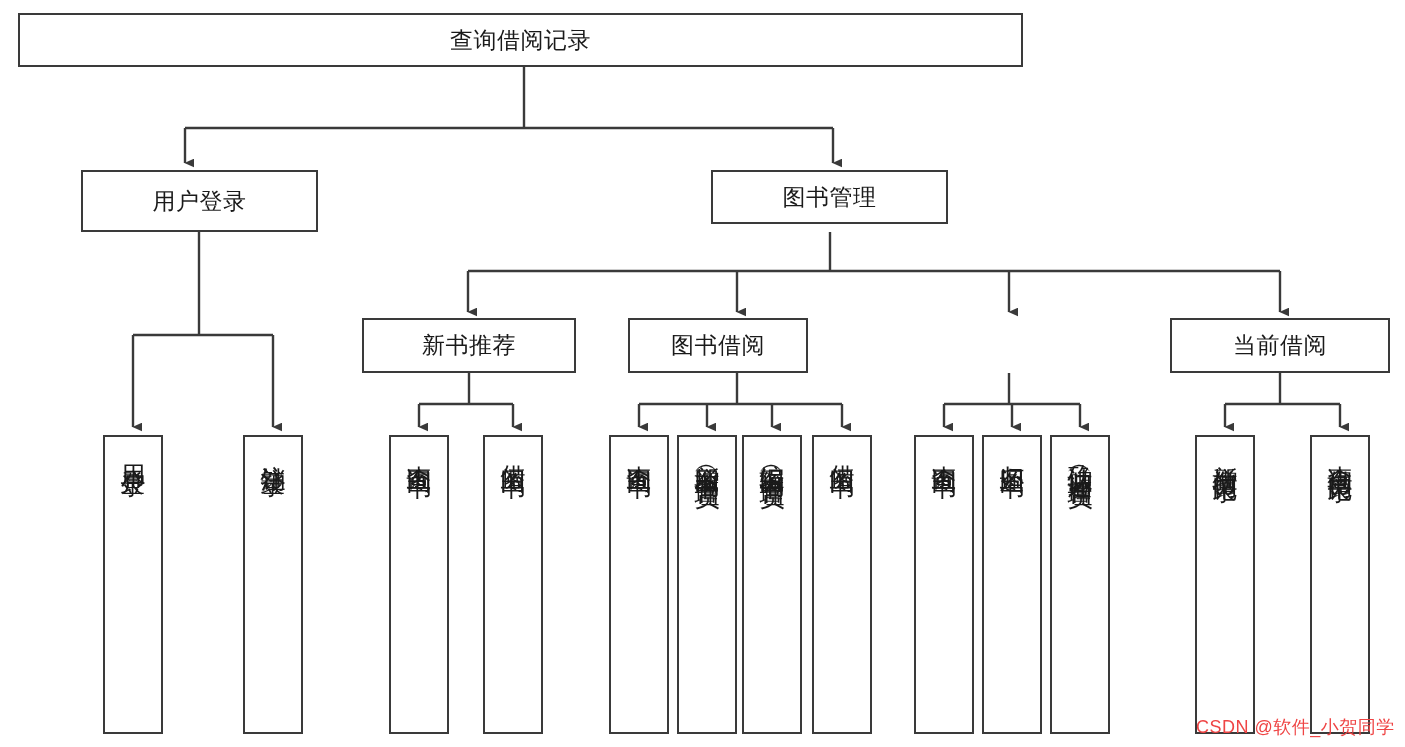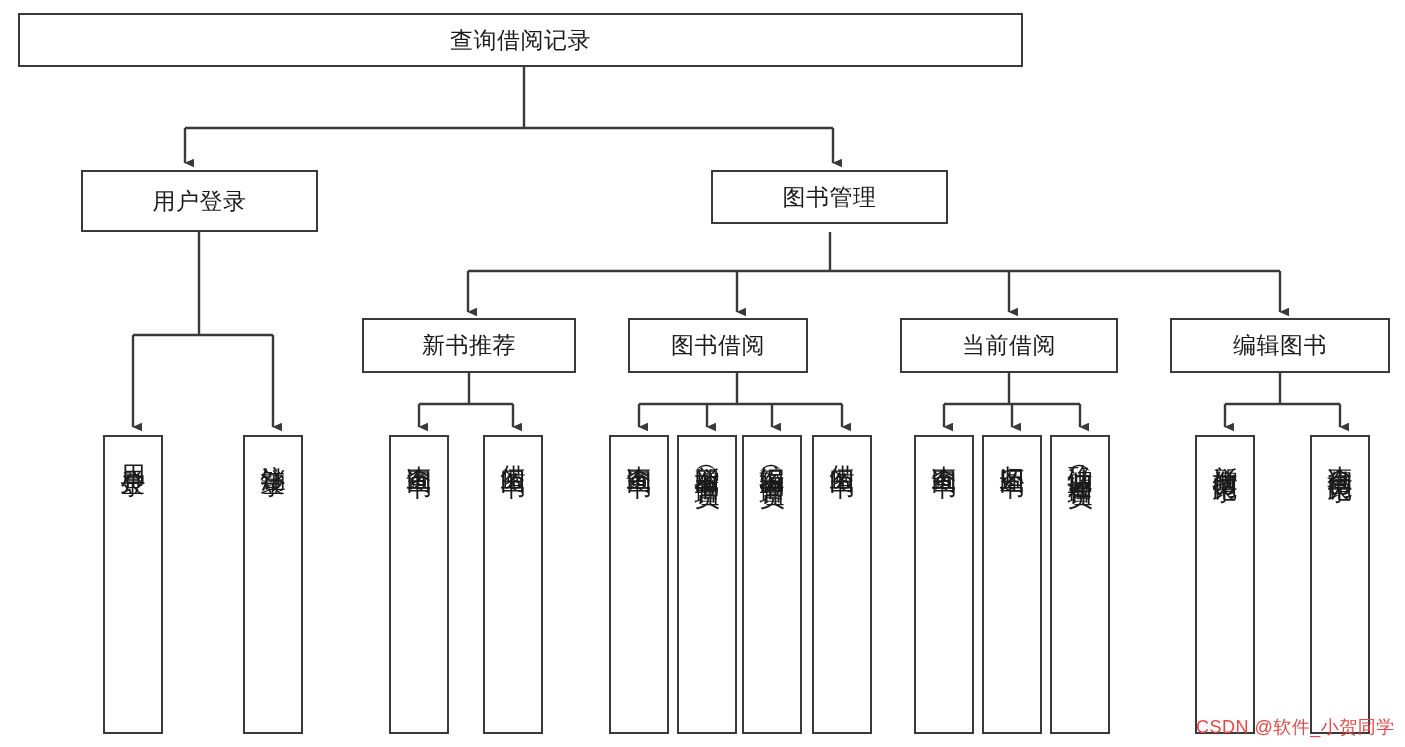--- a/index.html
+++ b/index.html
@@ -134,25 +134,22 @@
   <div class="node h-node" style="left:711px; top:170px; width:237px; height:54px;">
     <span class="node-label">图书管理</span>
   </div>
 
   <div class="node h-node" style="left:362px; top:318px; width:214px; height:55px;">
     <span class="node-label">新书推荐</span>
   </div>
   <div class="node h-node" style="left:628px; top:318px; width:180px; height:55px;">
     <span class="node-label">图书借阅</span>
   </div>
-  <div class="node h-node" style="left:900px; top:318px; width:218px; height:55px;">
+  <div class="node h-node" style="left:1170px; top:318px; width:220px; height:55px;">
     <span class="node-label">当前借阅</span>
-  </div>
-  <div class="node h-node" style="left:1170px; top:318px; width:220px; height:55px;">
-    <span class="node-label">编辑图书</span>
   </div>
 
   <div class="node v-node" style="left:103px; top:435px; width:60px; height:299px;">
     <span class="node-label">用户登录</span>
   </div>
   <div class="node v-node" style="left:243px; top:435px; width:60px; height:299px;">
     <span class="node-label">注销登录</span>
   </div>
 
   <div class="node v-node" style="left:389px; top:435px; width:60px; height:299px;">

